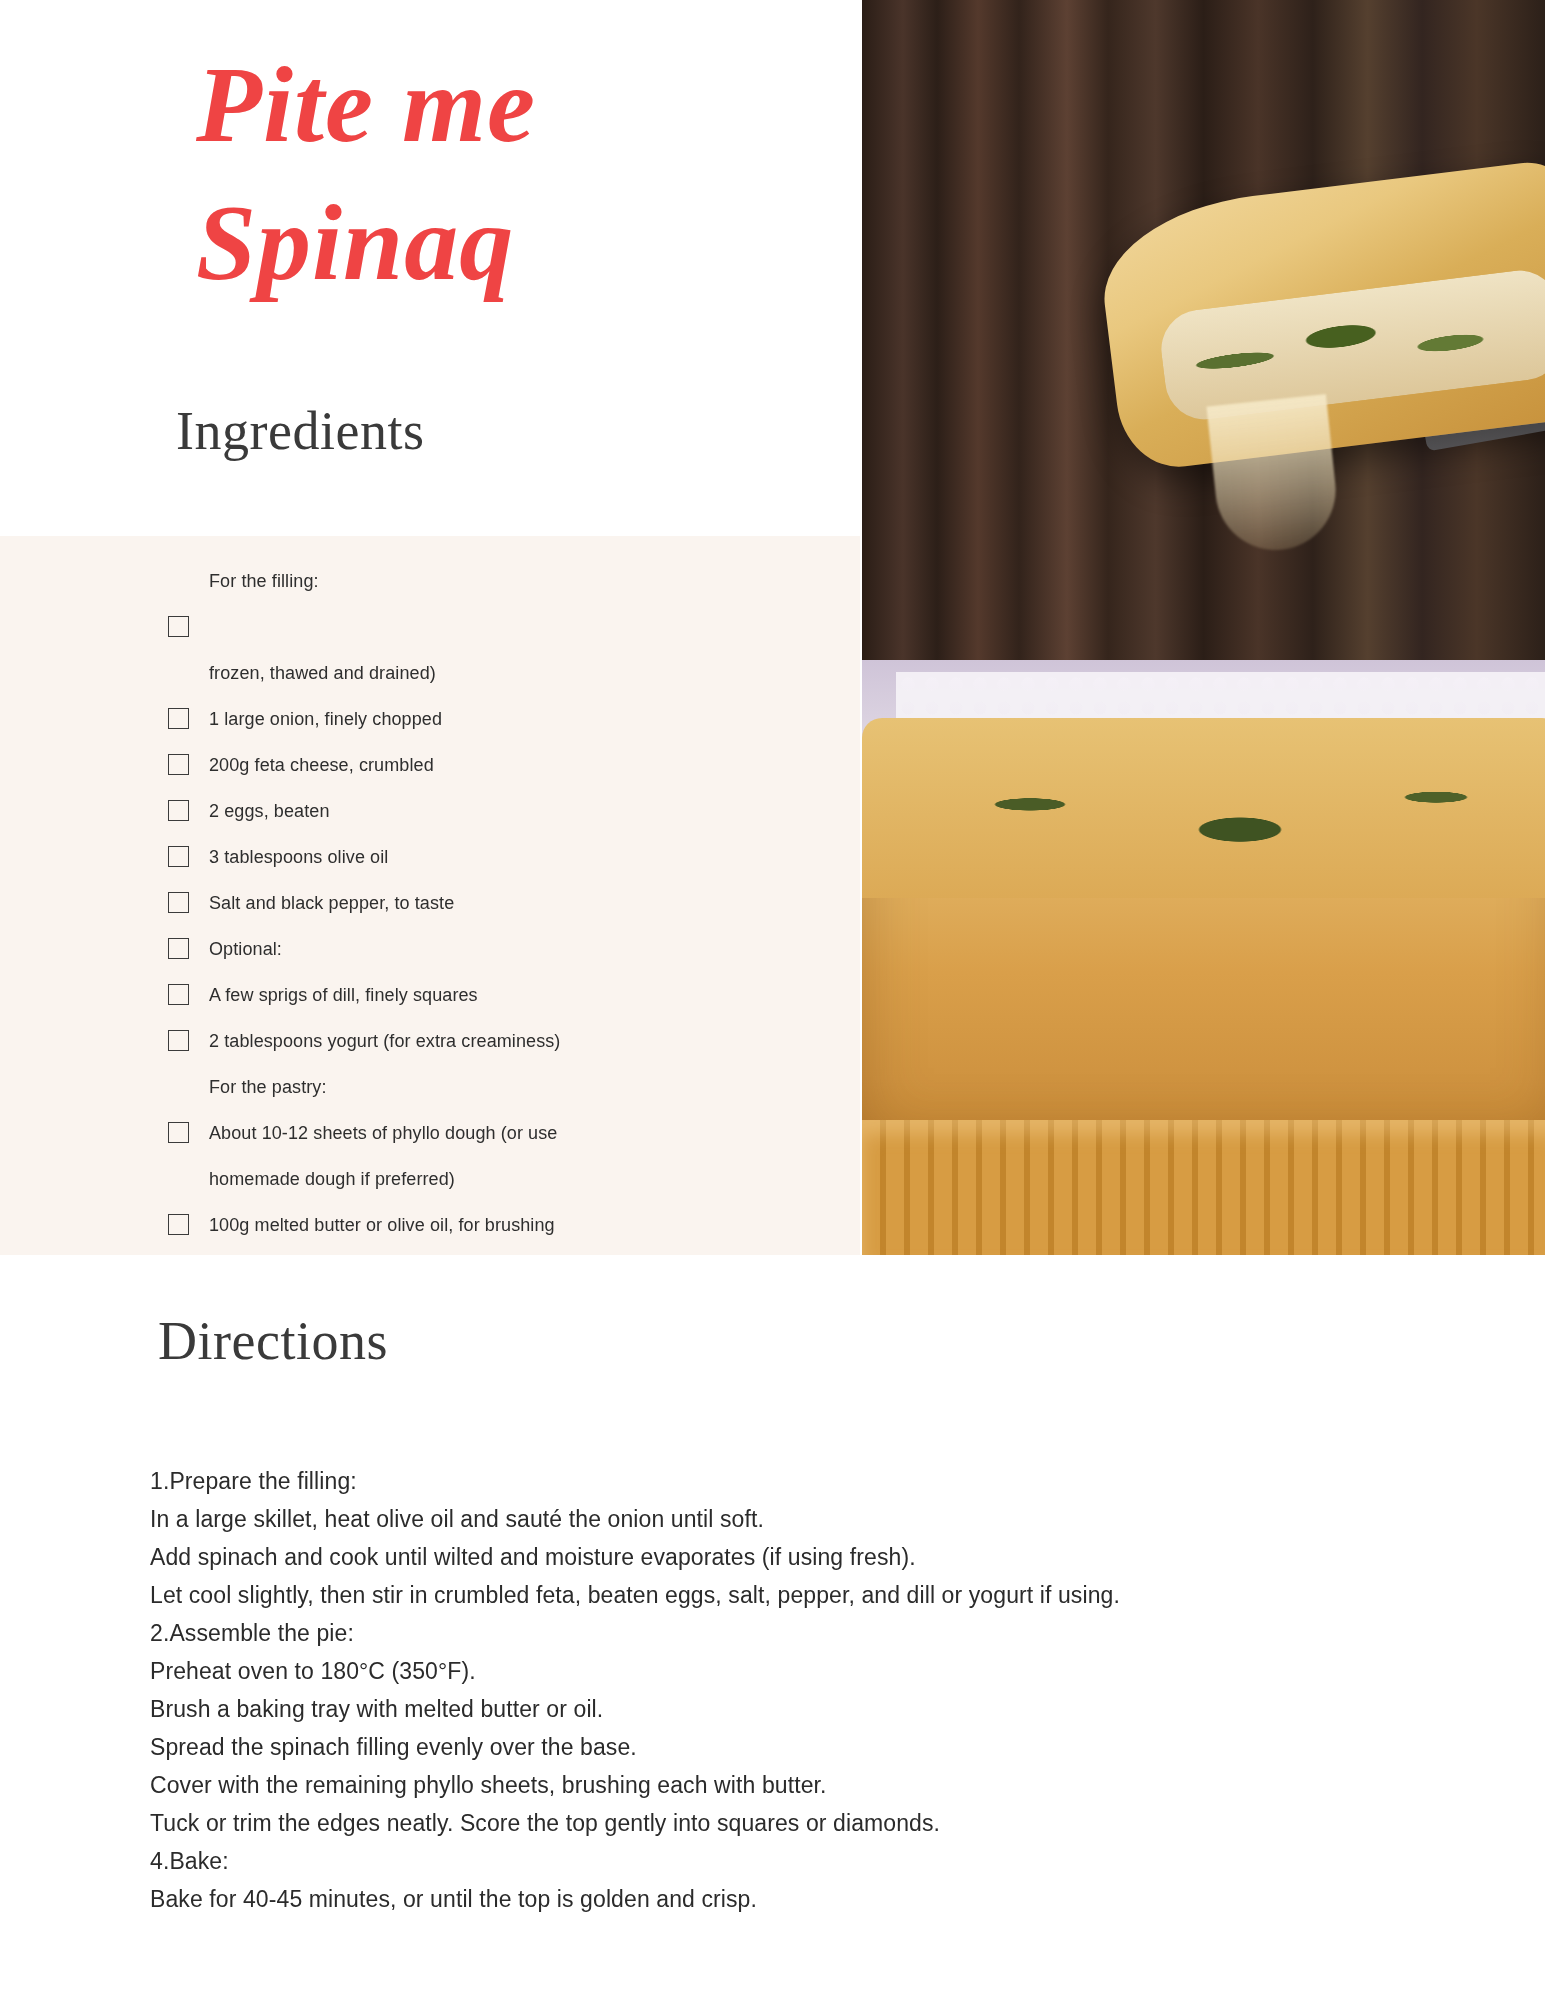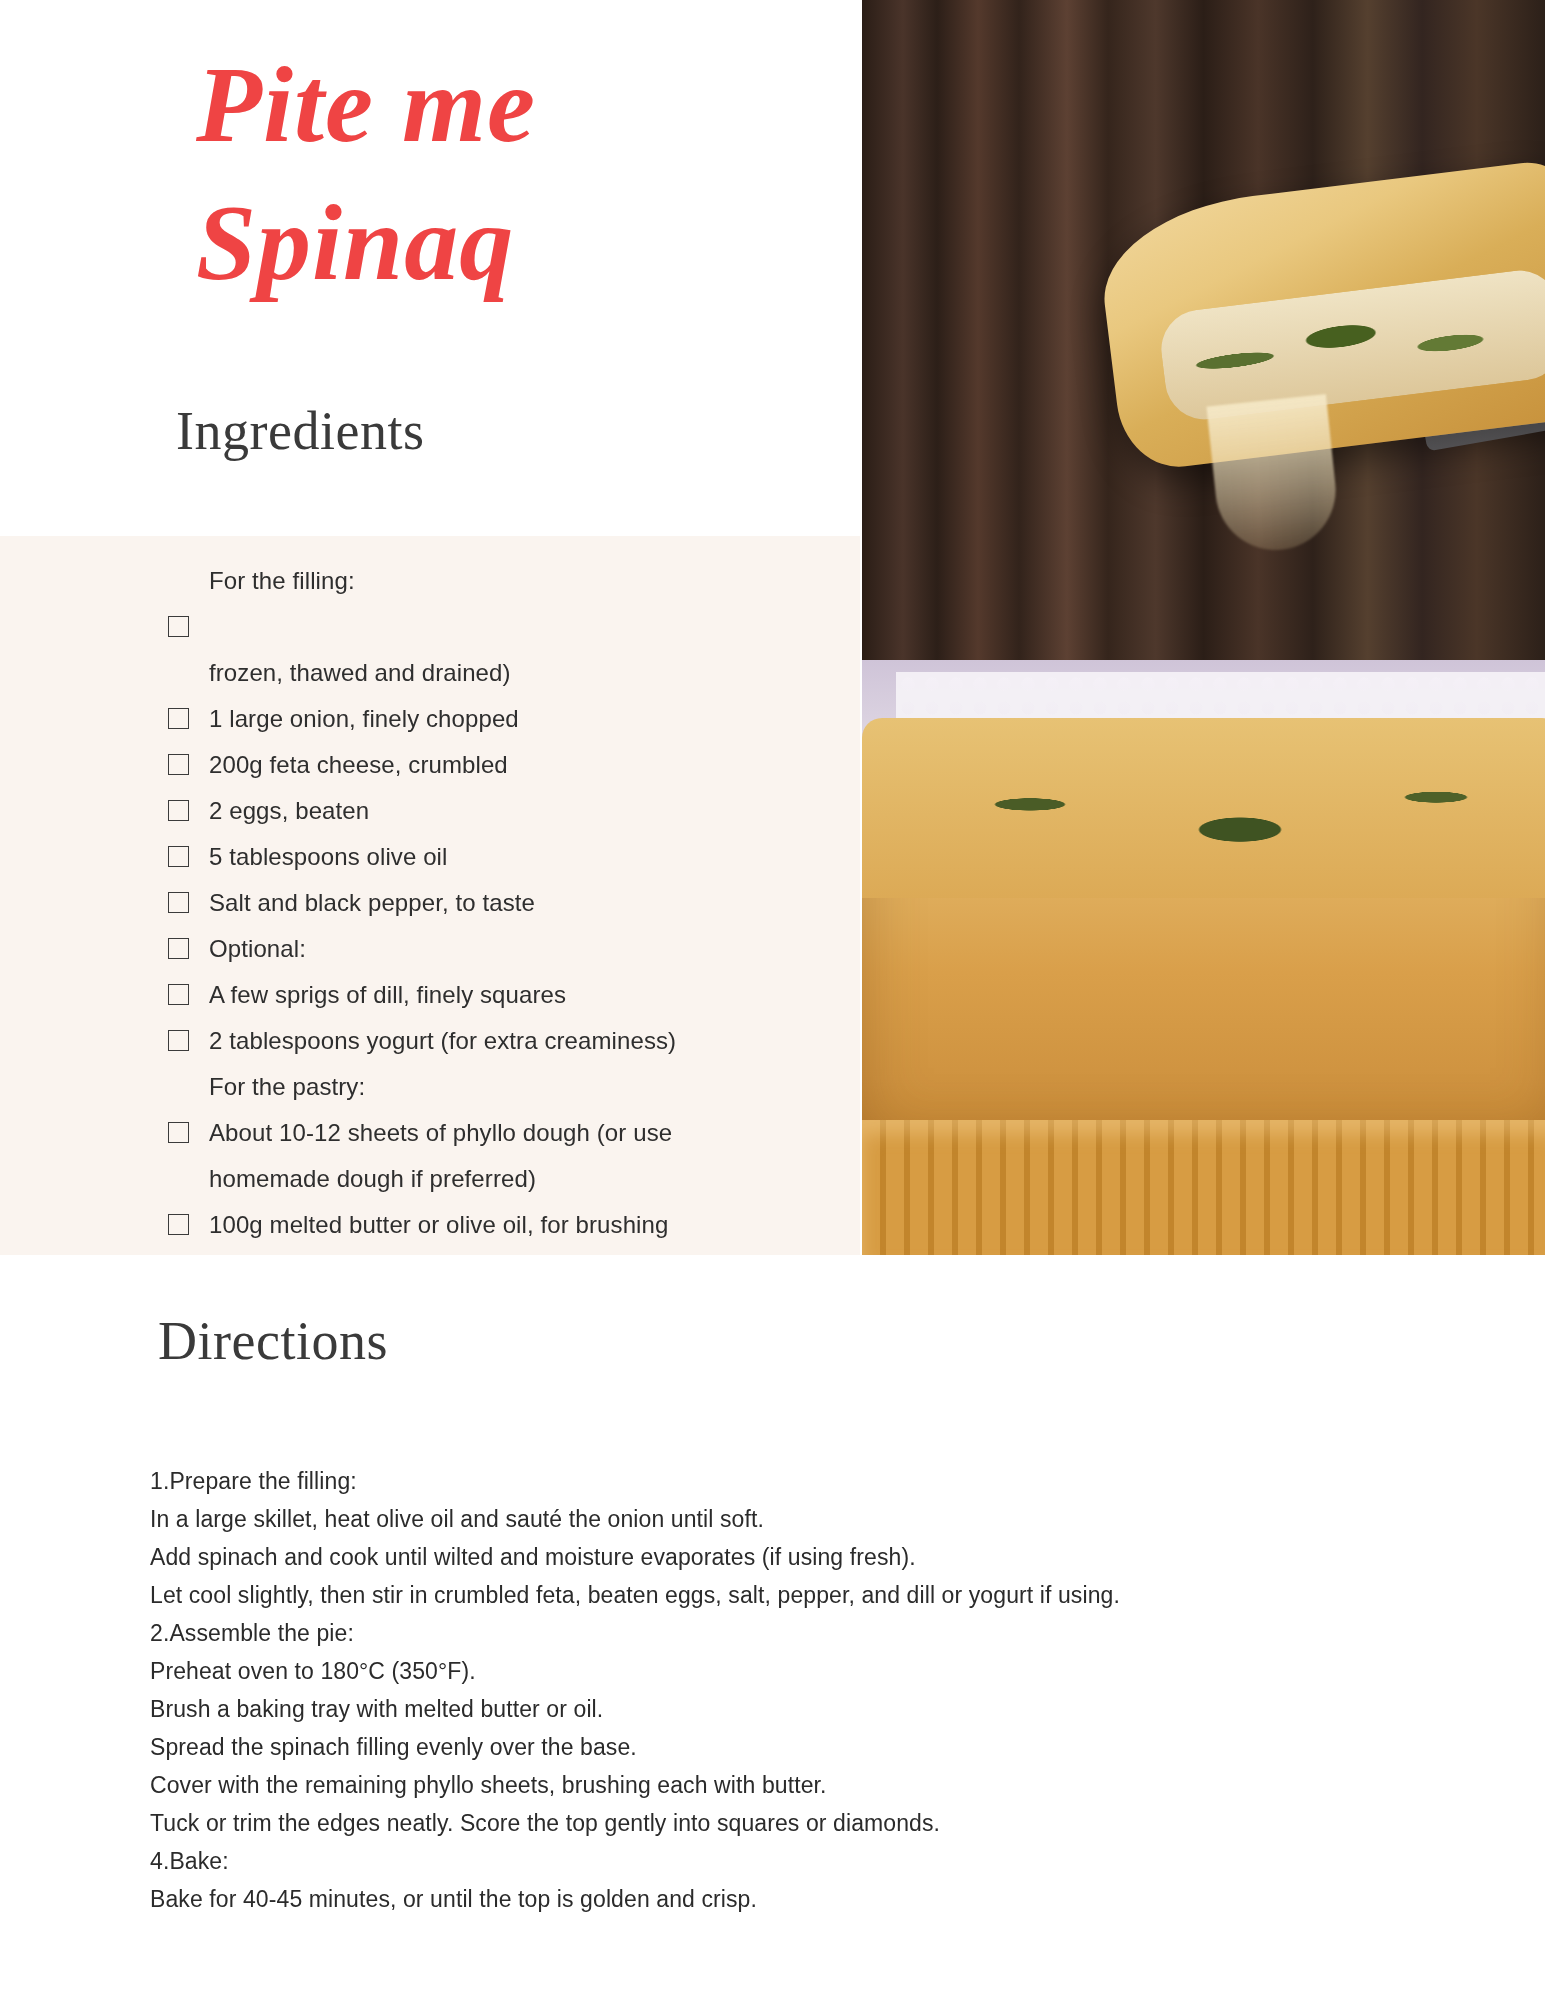--- a/index.html
+++ b/index.html
@@ -74,21 +74,21 @@
     margin-top: 12px;
     margin-right: 20px;
     background: transparent;
     box-sizing: border-box;
   }
   .ing-check.hidden {
     border-color: transparent;
   }
   .ing-text {
     font-family: "Liberation Sans", sans-serif;
-    font-size: 24px;
+    font-size: 18px;
     line-height: 46px;
     color: #2e2e2e;
     letter-spacing: 0.1px;
   }
 
   
   .photo {
     position: absolute;
     left: 862px;
     top: 0;
@@ -243,21 +243,21 @@
       <div class="ing-row">
         <span class="ing-check"></span>
         <span class="ing-text">200g feta cheese, crumbled</span>
       </div>
       <div class="ing-row">
         <span class="ing-check"></span>
         <span class="ing-text">2 eggs, beaten</span>
       </div>
       <div class="ing-row">
         <span class="ing-check"></span>
-        <span class="ing-text">5 tablespoons olive oil</span>
+        <span class="ing-text">3 tablespoons olive oil</span>
       </div>
       <div class="ing-row">
         <span class="ing-check"></span>
         <span class="ing-text">Salt and black pepper, to taste</span>
       </div>
       <div class="ing-row">
         <span class="ing-check"></span>
         <span class="ing-text">Optional:</span>
       </div>
       <div class="ing-row">

